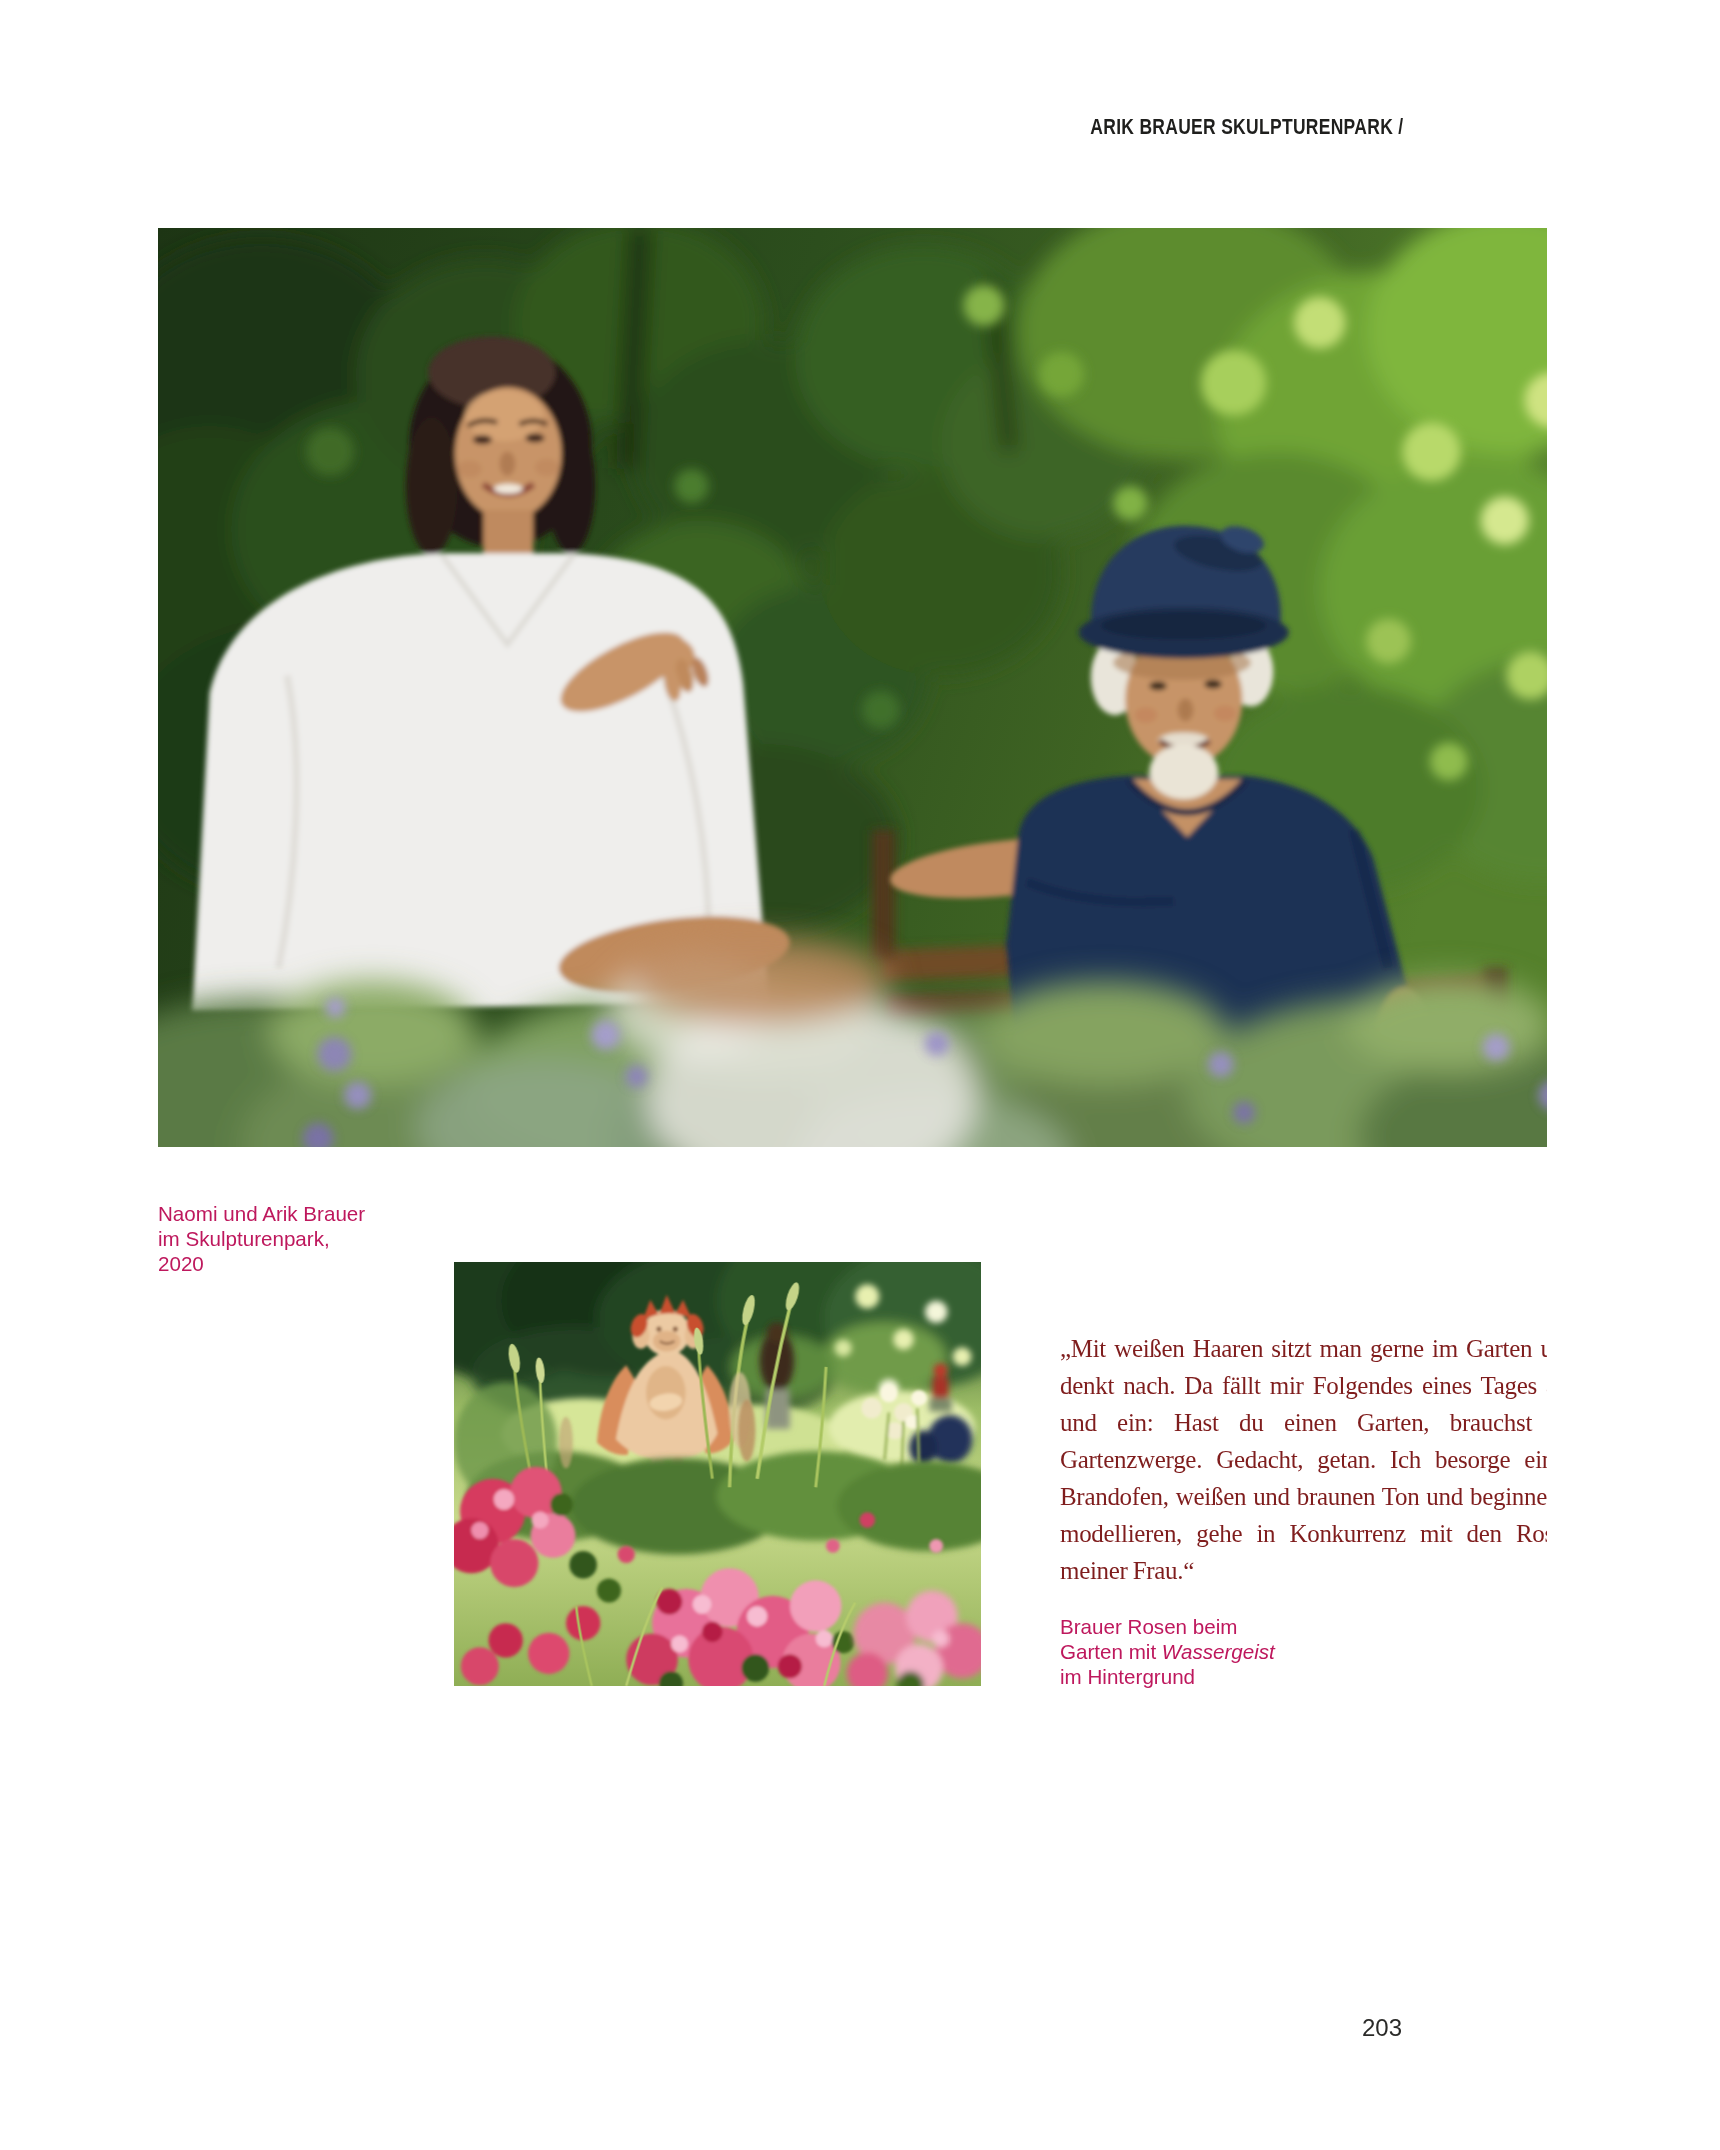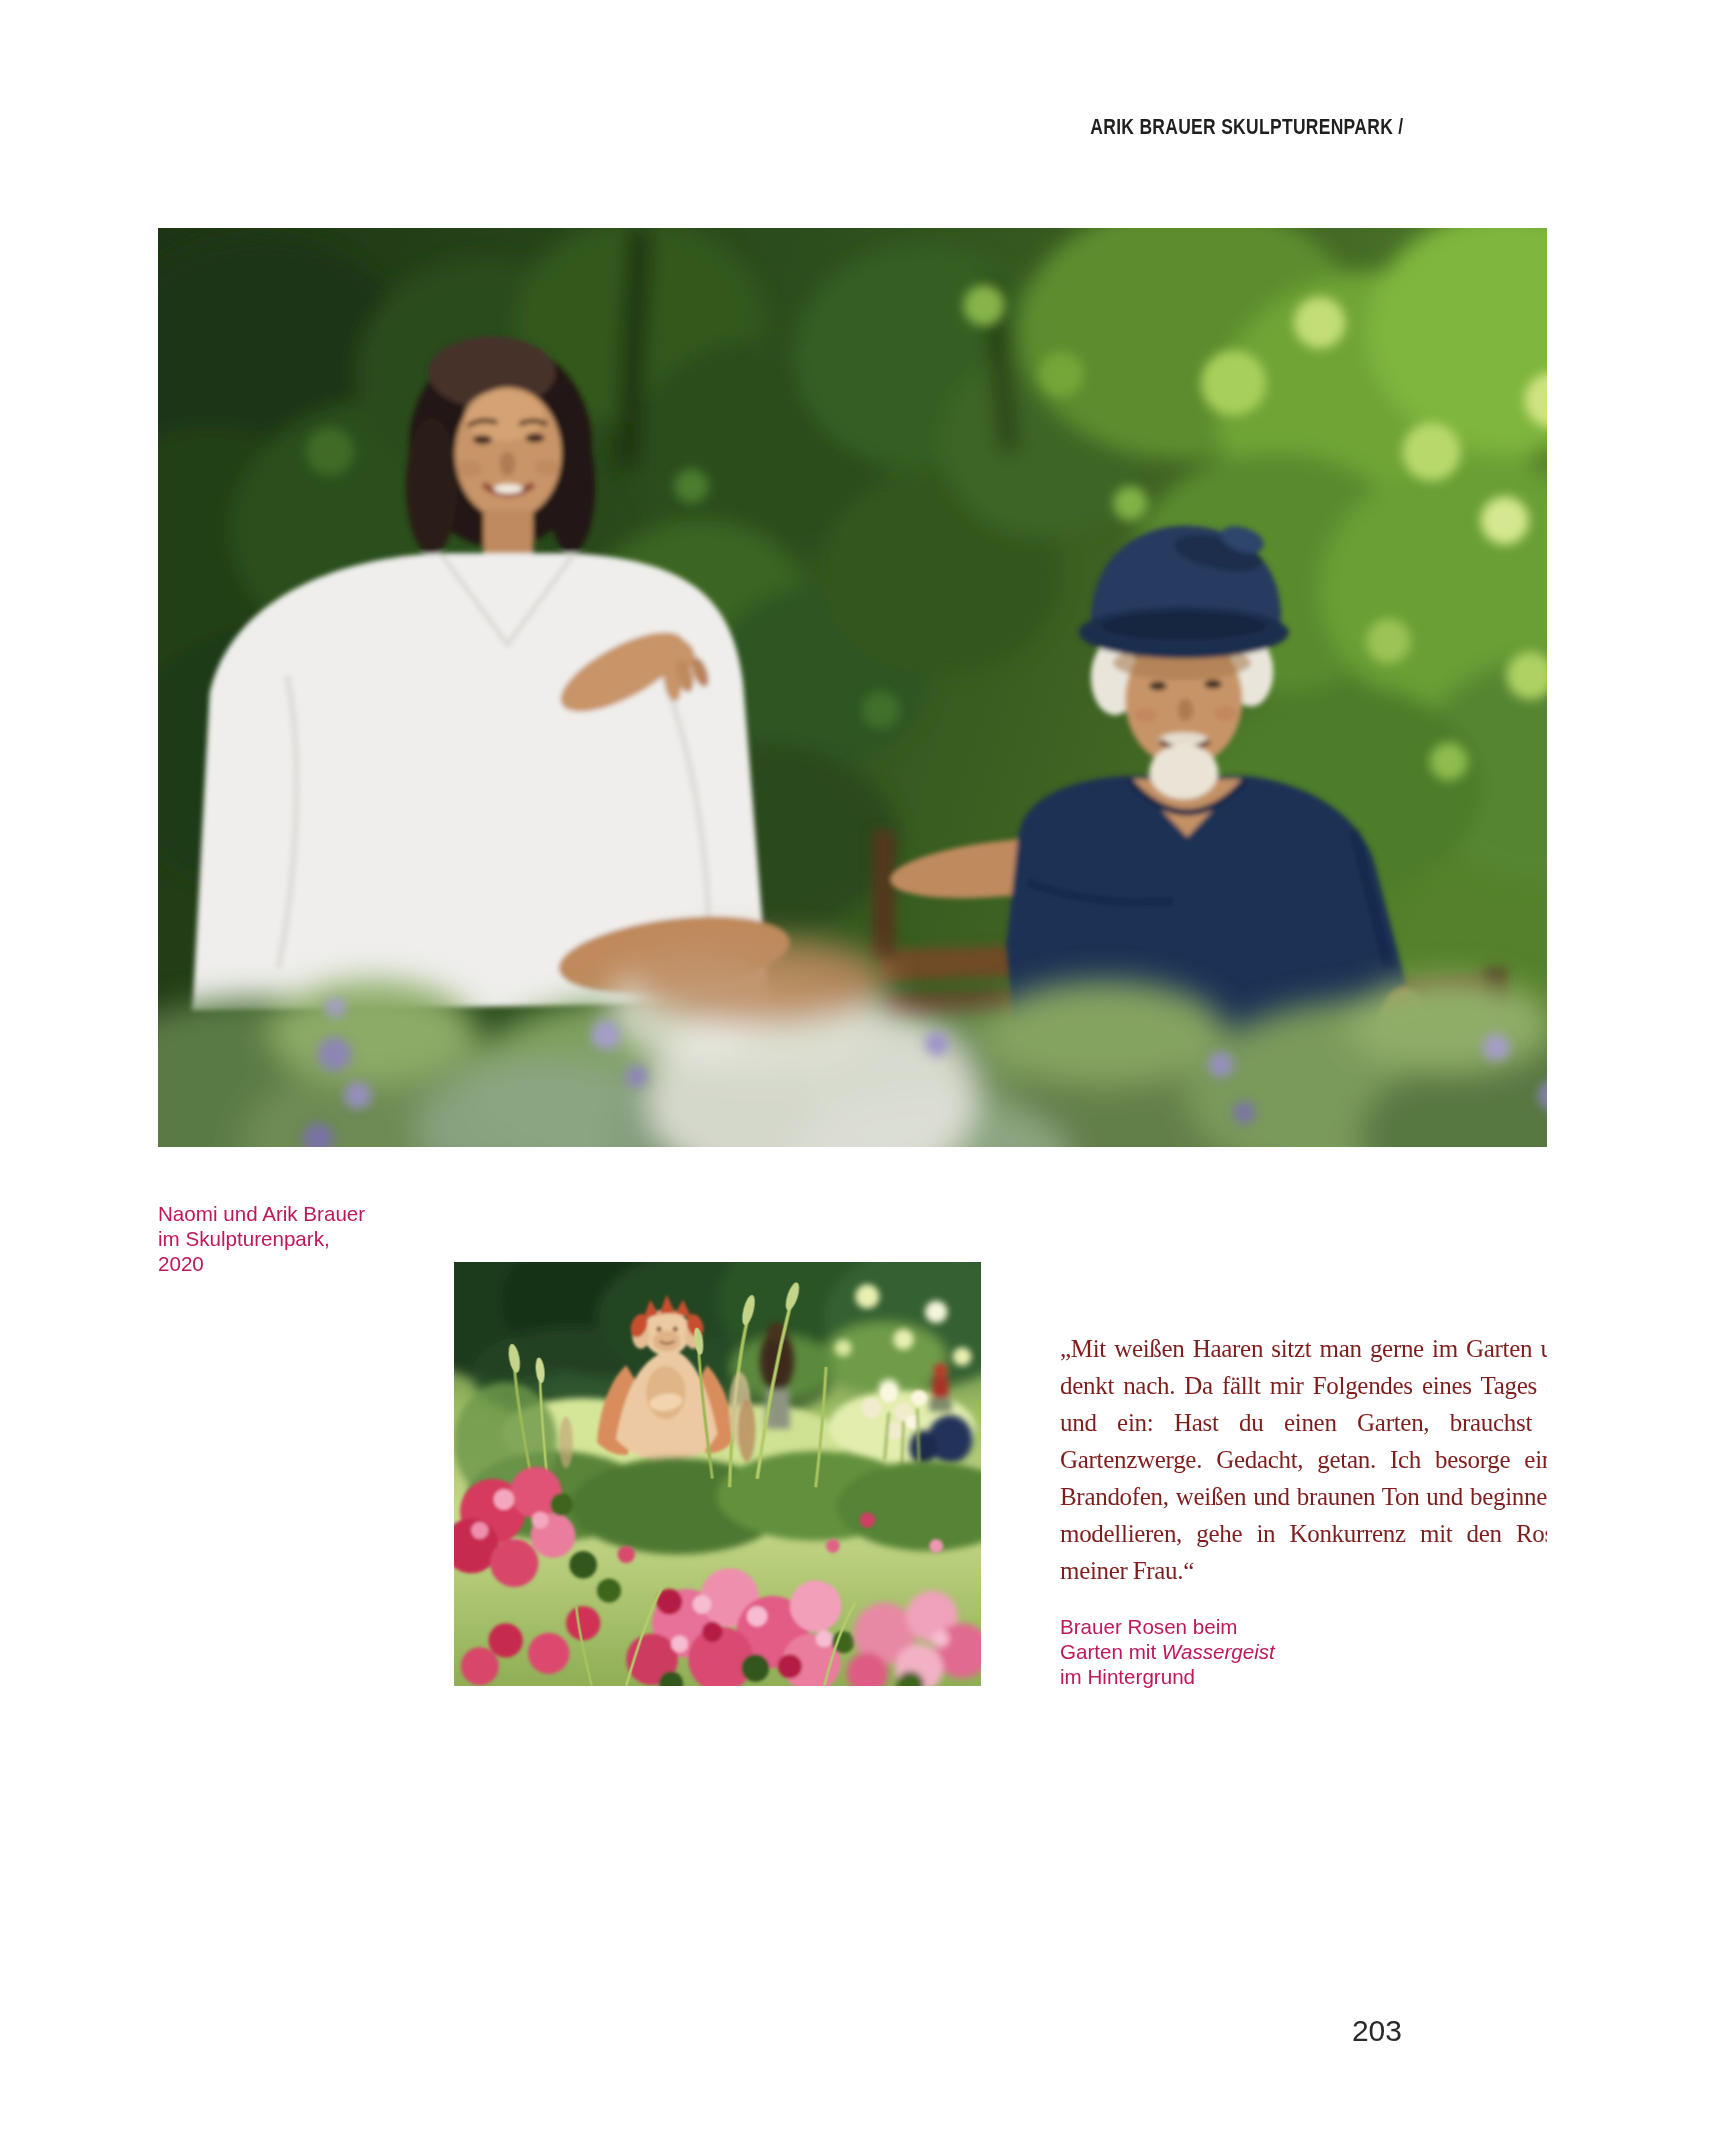--- a/index.html
+++ b/index.html
@@ -19,21 +19,21 @@
   .caption{font-size:20.6px;line-height:25px;color:#be185d;}
   .caption-main{position:absolute;left:158px;top:1201px;}
   .caption-roses{position:absolute;left:1060px;top:1614px;}
   .caption .ital{font-style:italic;margin-top:15px;}
   .quote{
     position:absolute;left:1060px;top:1330px;width:517px;
     font-family:"Liberation Serif", serif;
     font-size:25px;line-height:37px;text-align:justify;color:#7f1d1d;
     letter-spacing:-0.3px;word-spacing:-0.9px;
   }
-  .page-number{position:absolute;top:2014px;right:145px;font-size:30px;color:#2a2a28;text-align:center;}
+  .page-number{position:absolute;top:2014px;right:145px;font-size:24px;color:#2a2a28;text-align:center;}
 </style>
 </head>
 <body>
 
 <div class="page">
 
   <div class="running-head">ARIK BRAUER SKULPTURENPARK /</div>
 
   <div class="photo photo-main">
     <svg viewBox="0 0 1649 1068" preserveAspectRatio="none" aria-hidden="true">

